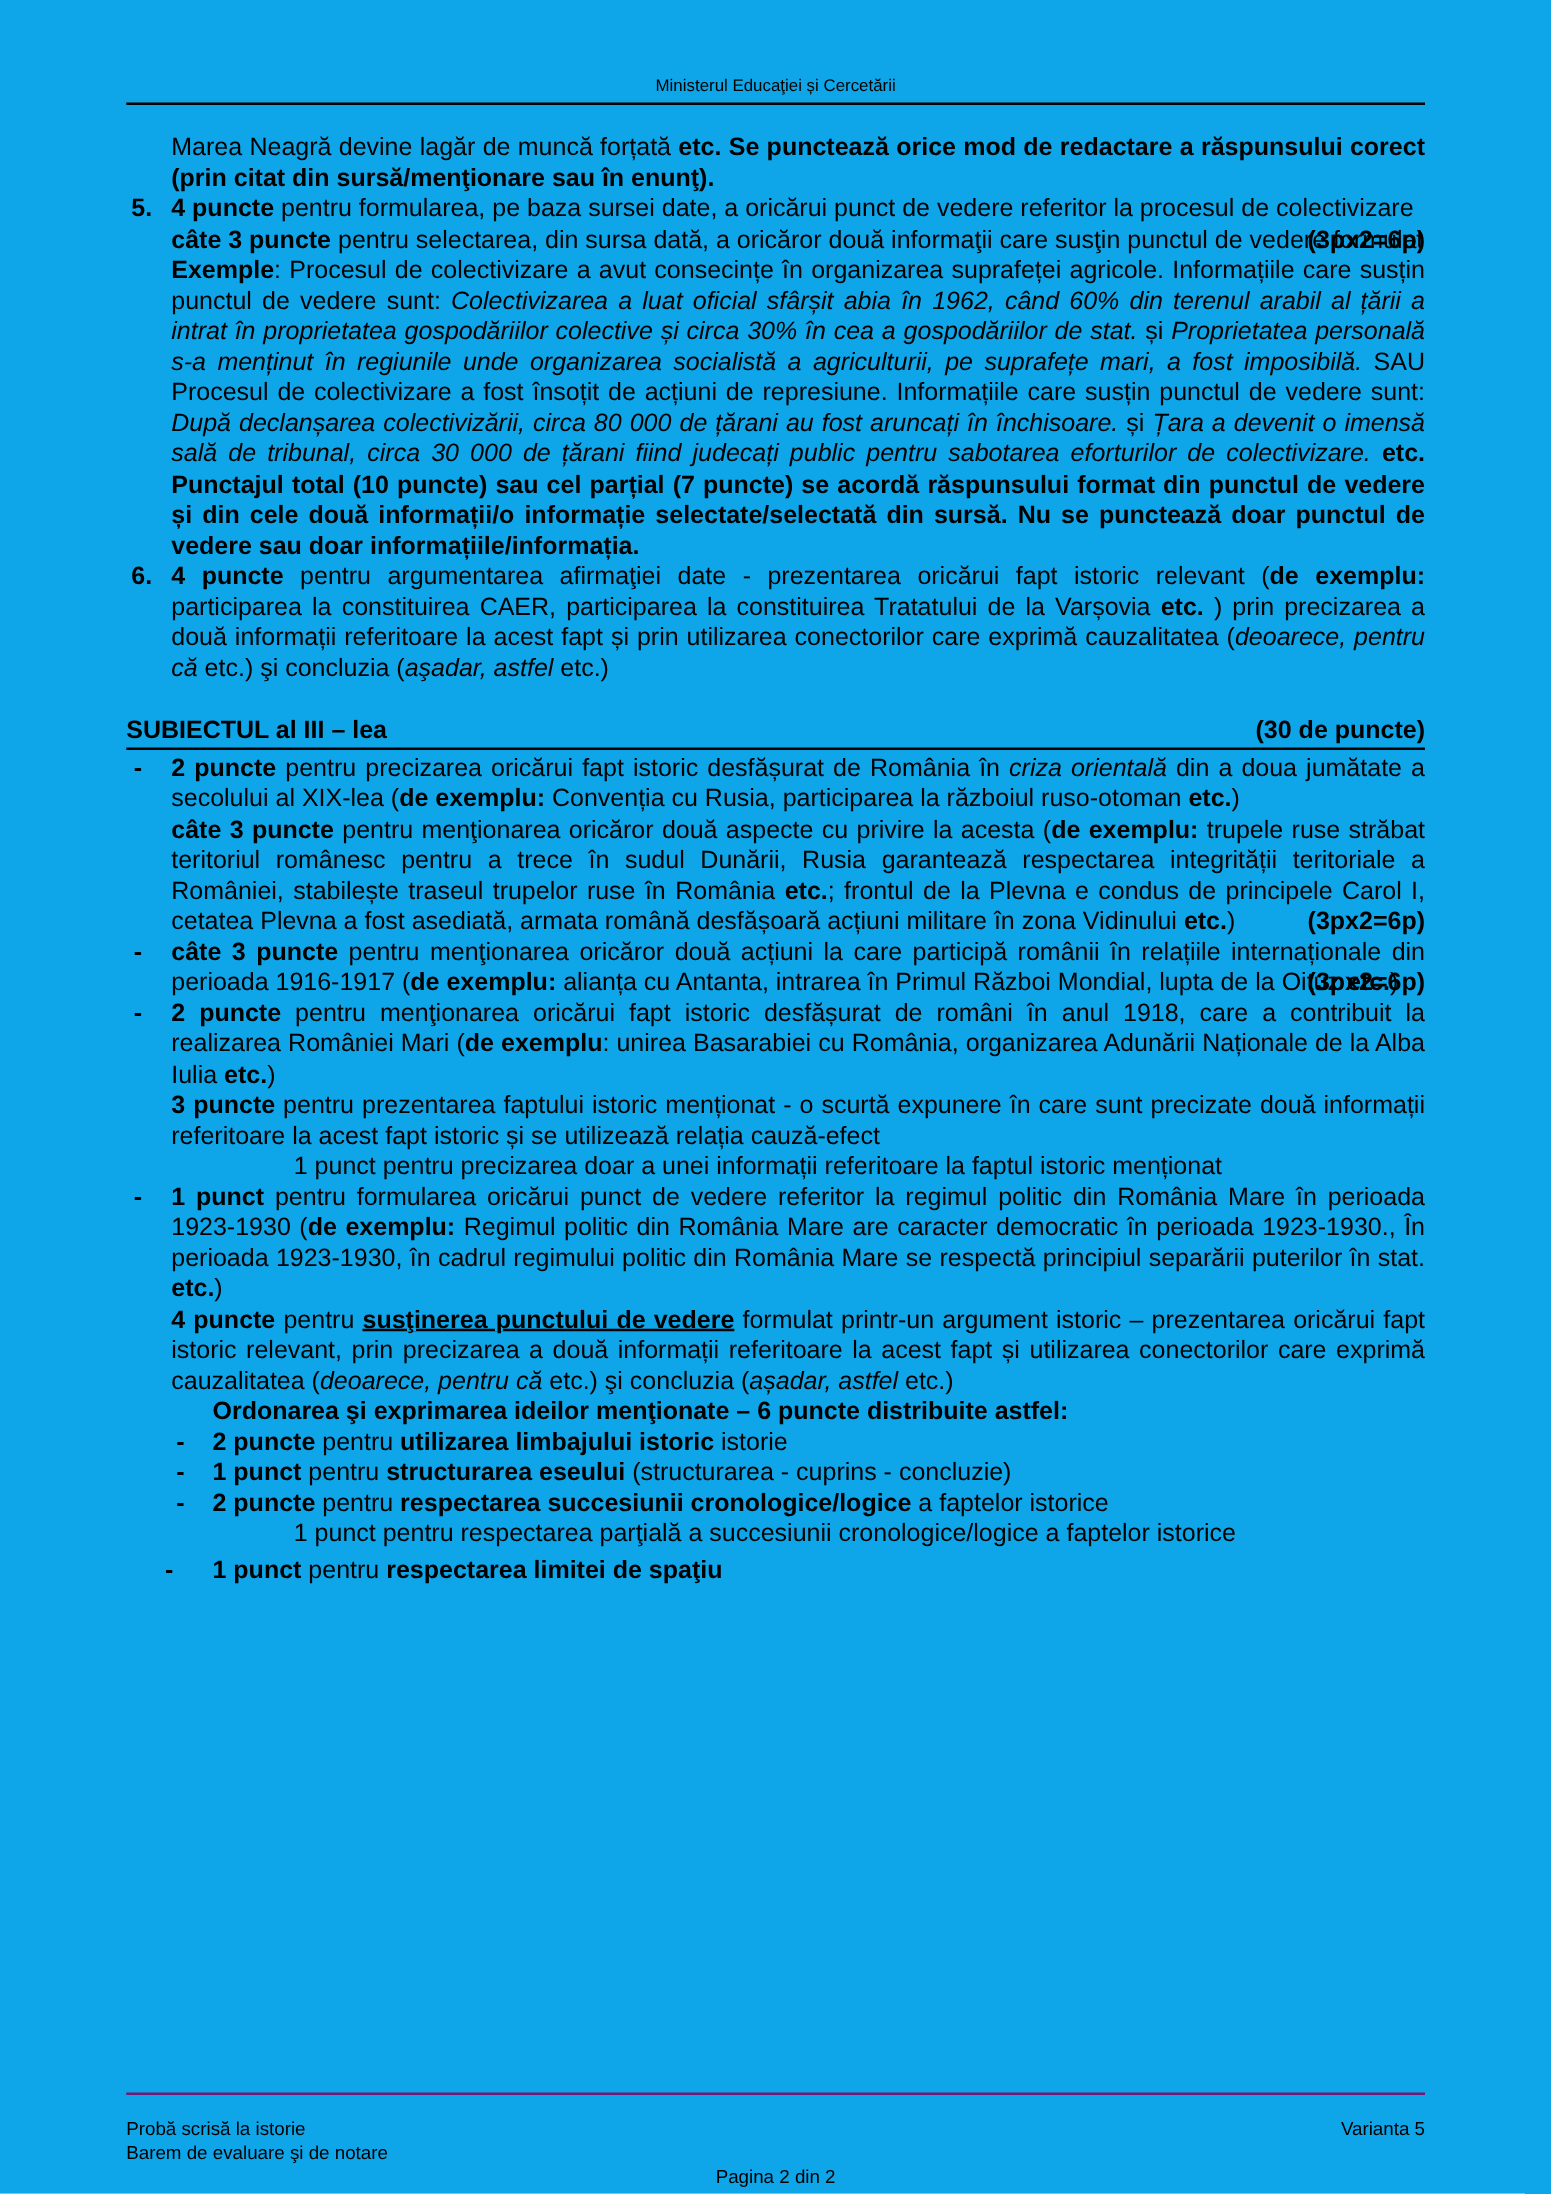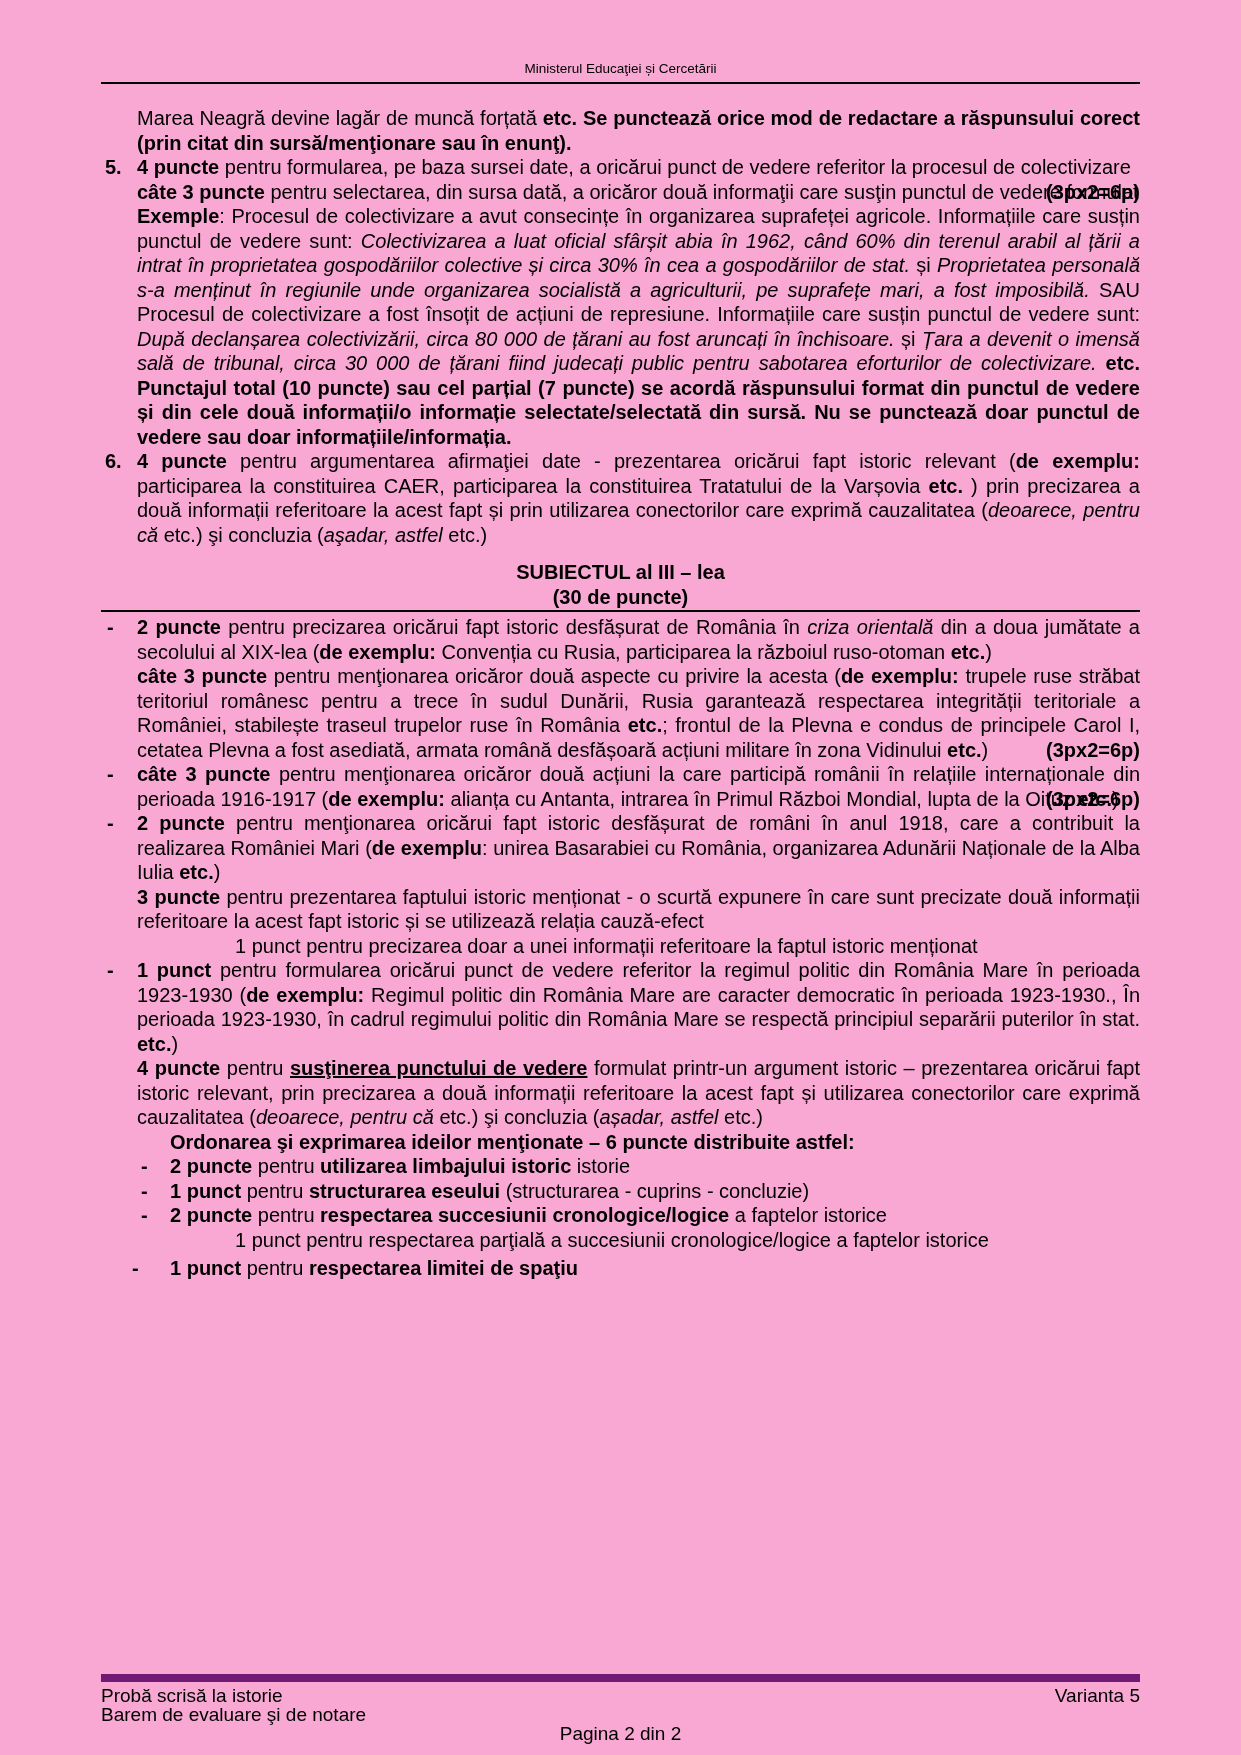--- a/index.html
+++ b/index.html
@@ -1,18 +1,18 @@
 <!DOCTYPE html>
 <html><head>
 <meta charset="utf-8">
 <style>
   * { margin:0; padding:0; box-sizing:border-box; }
   html,body { background:#ffffff; }
   .page {
-    width:1241px; height:1755px; background:#f9a8d4; position:relative;
+    width:1241px; height:1755px; background:#0ea5e9; position:relative;
     font-family:"Liberation Sans","DejaVu Sans",sans-serif; color:#000;
     overflow:hidden;
   }
   .hdr {
     position:absolute; top:60px; left:101px; width:1039px;
     text-align:center; font-size:13.5px; line-height:17px;
     border-bottom:2px solid #000; padding-bottom:5px;
   }
   .content {
     position:absolute; top:106px; left:101px; width:1039px;
@@ -28,27 +28,27 @@
   .li2  { padding-left:69px; }
   .li2 > .dash { position:absolute; left:40px; font-weight:700; }
   .li2b { padding-left:69px; }
   .li2b > .dash { position:absolute; left:31px; font-weight:700; }
   .pts { position:absolute; right:0; bottom:0; font-weight:700; }
   .b { font-weight:700; }
   .i { font-style:italic; }
   .u { text-decoration:underline; }
   .heading {
     display:flex; justify-content:space-between; font-weight:700;
-    border-bottom:2px solid #000; margin-top:13px; margin-bottom:3px;
-    padding-bottom:1px; text-align:center;flex-direction:column;
+    border-bottom:2px solid #000; margin-top:25px; margin-bottom:3px;
+    padding-bottom:1px; text-align:right;
   }
   .mt4 { margin-top:4px; }
   .footer {
     position:absolute; top:1674px; left:101px; width:1039px;
-    border-top:8px solid #701a75; font-size:19px; line-height:19px; padding-top:4px;
+    border-top:2px solid #701a75; font-size:15px; line-height:19px; padding-top:18px;
   }
   .frow { display:flex; justify-content:space-between; }
   .fcenter { text-align:center; margin-top:0; }
 </style>
 </head>
 <body>
 
 <div class="page">
   <div class="hdr">
     <div>Ministerul Educaţiei și Cercetării</div>

